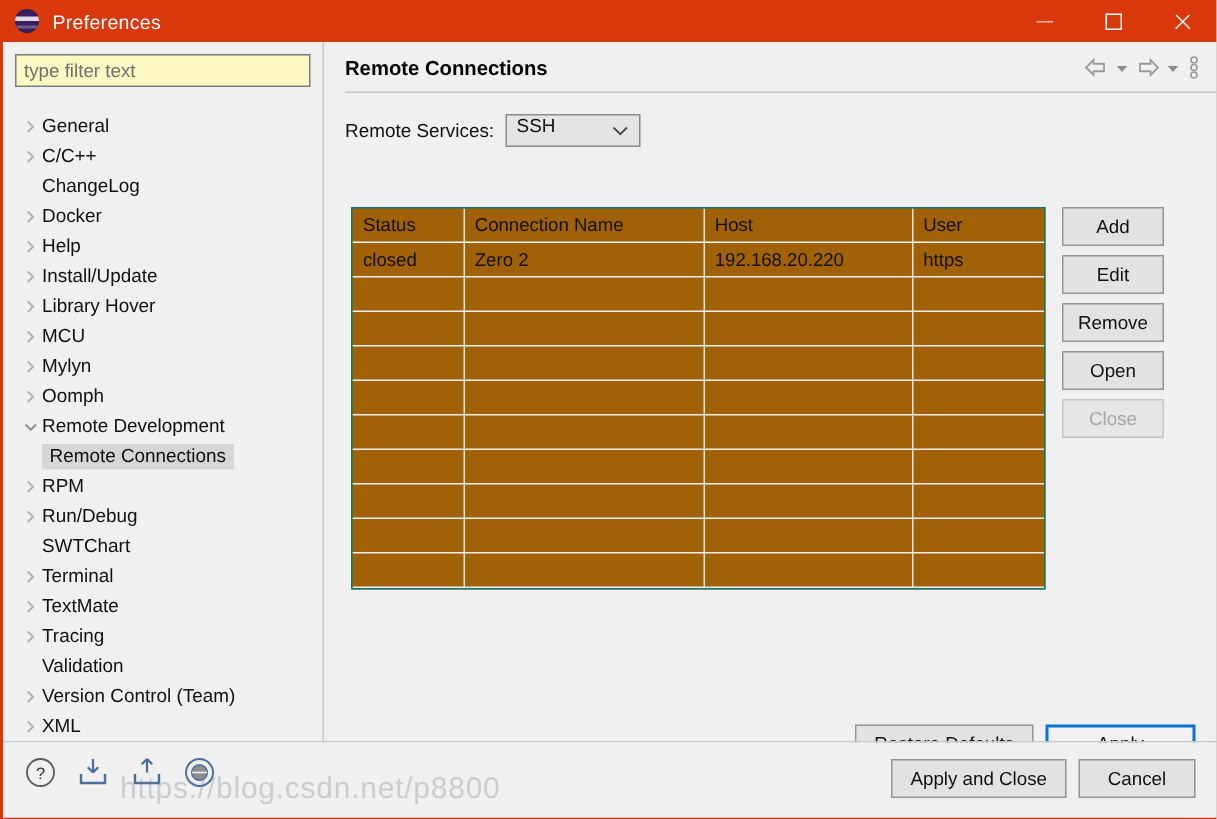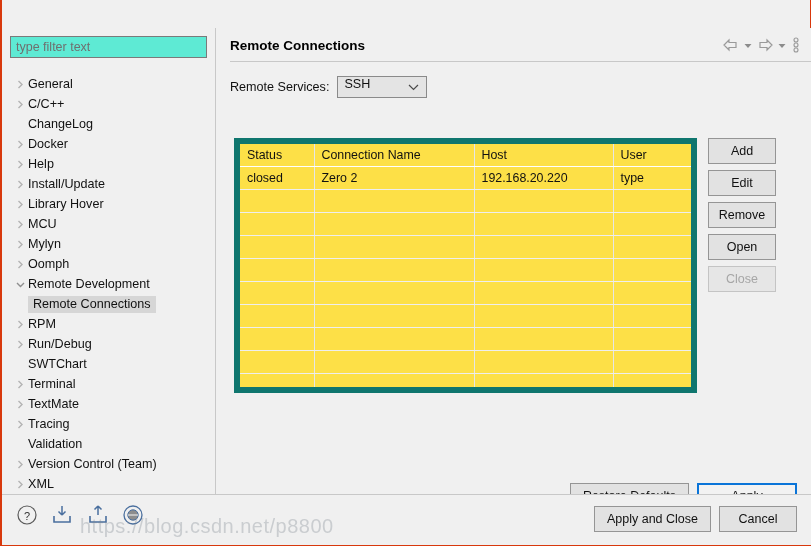--- a/index.html
+++ b/index.html
@@ -28,21 +28,21 @@
   .wb-max{width:11px;height:11px;border:1.5px solid #ffffff;box-sizing:border-box;}
   .wb-close{position:relative;width:13px;height:13px;}
   .wb-close::before,.wb-close::after{content:"";position:absolute;left:0;top:6px;width:13px;height:1.4px;background:#fff;}
   .wb-close::before{transform:rotate(45deg);}
   .wb-close::after{transform:rotate(-45deg);}
 
   
   .left{position:absolute;left:0;top:28px;width:213px;height:466px;background:#f0f0f0;
         box-sizing:border-box;}
   .filter-wrap{padding:8px 8px 0 8px;}
-  .filter-input{width:100%;height:22px;box-sizing:border-box;border:1px solid #7a7a7a;background:#5eead4;
+  .filter-input{width:100%;height:22px;box-sizing:border-box;border:1px solid #7a7a7a;background:#fef9c3;
      font-family:inherit;font-size:12.5px;color:#555;padding:0 5px;outline:none;}
   .filter-input::placeholder{color:#6f6f6f;}
   .tree{margin-top:16px;}
   .tnode{display:flex;align-items:center;height:20px;padding-left:13px;cursor:default;}
   .arrow{width:13px;flex:none;display:flex;align-items:center;justify-content:flex-start;}
   .arrow svg{display:block;}
   .tlabel{font-size:12.6px;color:#111;white-space:nowrap;}
   .tnode.child{padding-left:26px;}
   .tnode.child .tlabel{background:#d6d6d6;padding:1px 5px 2px 5px;}
   .panel-sep{position:absolute;left:0;top:494px;width:811px;height:1px;background:#c8c8c8;}
@@ -58,21 +58,21 @@
 
   .svc-row{display:flex;align-items:center;margin:14px 0 0 14px;}
   .svc-label{font-size:12.6px;color:#111;}
   .combo{margin-left:8px;width:90px;height:22px;box-sizing:border-box;border:1px solid #8a8a8a;
          background:#e4e4e4;display:flex;position:relative;}
   .combo-val{font-size:12.6px;color:#111;padding-left:6px;}
   .combo-arrow{position:absolute;right:7px;top:0;bottom:0;display:flex;align-items:center;}
 
   
   .tbl-wrap{position:absolute;left:18px;top:110px;width:463px;height:255px;
-            border:6px solid #0f766e;background:#fde047;box-sizing:border-box;overflow:hidden;}
+            border:1px solid #0f766e;background:#a16207;box-sizing:border-box;overflow:hidden;}
   table.rt{border-collapse:collapse;width:100%;table-layout:fixed;}
   table.rt td,table.rt th{border-right:1px solid #e6e6e6;border-bottom:1px solid #eeeeee;
       height:22px;padding:0 0 0 7px;font-weight:normal;text-align:left;font-size:12.4px;color:#111;
       overflow:hidden;white-space:nowrap;}
   table.rt th{border-bottom:1px solid #ffffff;}
   table.rt tr td:last-child,table.rt tr th:last-child{border-right:none;}
   .col-status{width:74px;}.col-name{width:160px;}.col-host{width:139px;}.col-user{width:90px;}
 
   
   .sidebtns{position:absolute;left:492px;top:110px;width:88px;}
@@ -94,20 +94,35 @@
   .foot-btns{position:absolute;right:14px;top:11px;display:flex;gap:8px;}
 
   .watermark{position:absolute;left:78px;top:515px;font-size:20px;color:rgba(120,130,140,.32);
      letter-spacing:.5px;white-space:nowrap;pointer-events:none;font-family:"Liberation Sans",sans-serif;}
 </style>
 </head>
 <body>
 
 <div class="win">
 
+  <div class="titlebar">
+    <div class="app-icon"></div>
+    <div class="title-text">Preferences</div>
+    <div class="win-btns">
+      <div class="win-btn">
+          <div class="wb-min"></div>
+        </div>
+      <div class="win-btn">
+          <div class="wb-max"></div>
+        </div>
+      <div class="win-btn">
+          <div class="wb-close"></div>
+        </div>
+    </div>
+  </div>
 
   <div class="left">
     <div class="filter-wrap">
       <input class="filter-input" type="text" placeholder="type filter text" style="">
     </div>
     <div class="tree" id="tree">
         <div class="tnode">
           <span class="arrow">
             <svg width="11" height="11" viewBox="0 0 11 11">
               <path d="M3.5 2 L7 5.5 L3.5 9" fill="none" stroke="#b3b3b3" stroke-width="1.4"></path>
@@ -324,21 +339,21 @@
               <th>Connection Name</th>
               <th>Host</th>
               <th>User</th>
             </tr>
           </thead>
         <tbody id="tbody">
             <tr>
               <td>closed</td>
               <td>Zero 2</td>
               <td>192.168.20.220</td>
-              <td>type</td>
+              <td>https</td>
             </tr>
             <tr>
               <td>&nbsp;</td>
               <td>&nbsp;</td>
               <td>&nbsp;</td>
               <td>&nbsp;</td>
             </tr>
             <tr>
               <td>&nbsp;</td>
               <td>&nbsp;</td>

